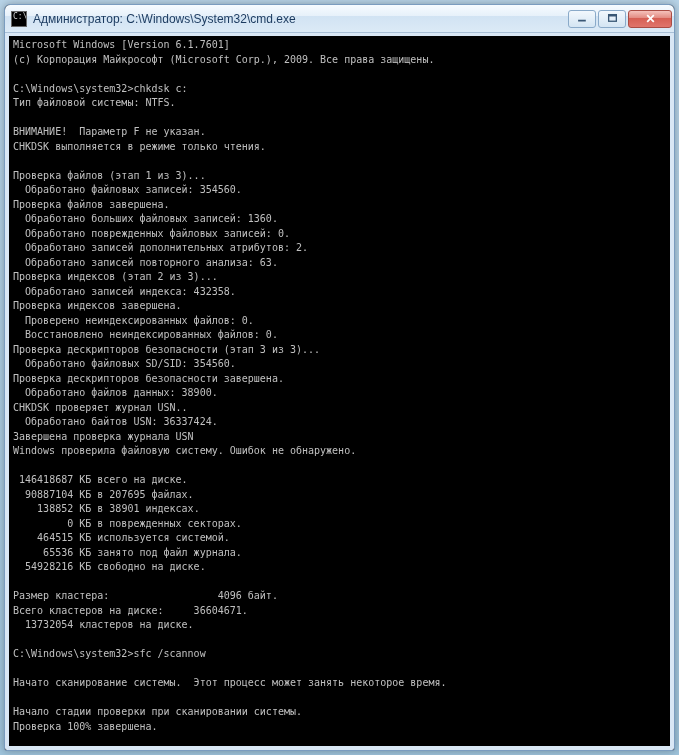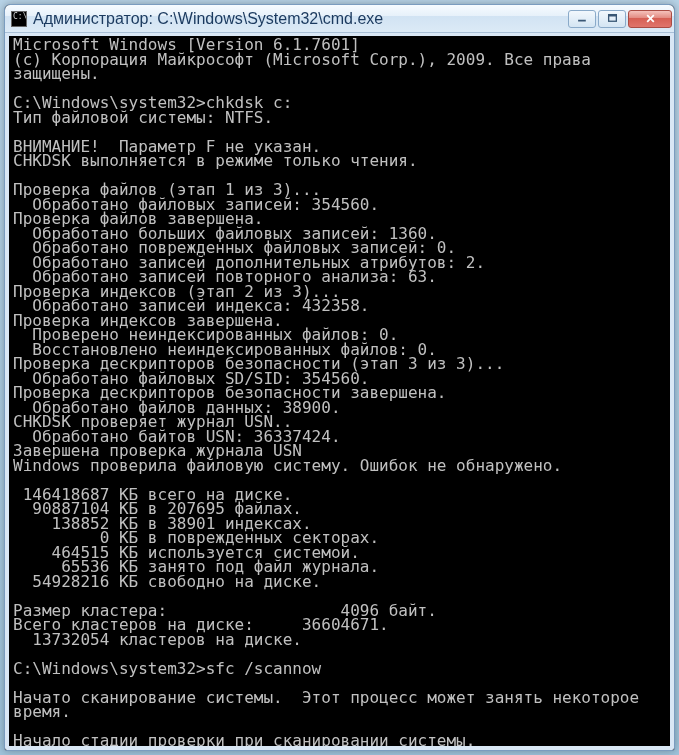--- a/index.html
+++ b/index.html
@@ -36,21 +36,21 @@
     margin-right: 6px;
     position: relative;
     font-size: 8px;
     line-height: 7px;
     color: #ccc;
     font-family: monospace;
     padding: 1px;
     overflow: hidden;
   }
   .title-text {
-    font-size: 16px;
+    font-size: 12px;
     color: #1b3a5f;
     flex: 1;
     white-space: nowrap;
     overflow: hidden;
   }
   .win-buttons { display: flex; gap: 0; margin-left: auto; }
   .win-btn {
     width: 28px;
     height: 18px;
     background: linear-gradient(to bottom, #f2f8fd, #d4e5f3);
@@ -76,21 +76,21 @@
     border-top: 3px solid #d9e7f5;
     height: calc(100% - 28px);
     background: #000;
   }
   .terminal {
     width: 100%;
     height: 100%;
     background: #000;
     color: #c0c0c0;
     font-family: "Lucida Console", "Consolas", monospace;
-    font-size: 16px;
+    font-size: 10px;
     line-height: 14.5px;
     padding: 2px 4px;
     white-space: pre-wrap;
     overflow-y: auto;
     overflow-x: hidden;
   }
   .terminal .line { white-space: pre-wrap; }
   @keyframes blink { 50% { opacity: 0; } }
 </style>
 </head>

